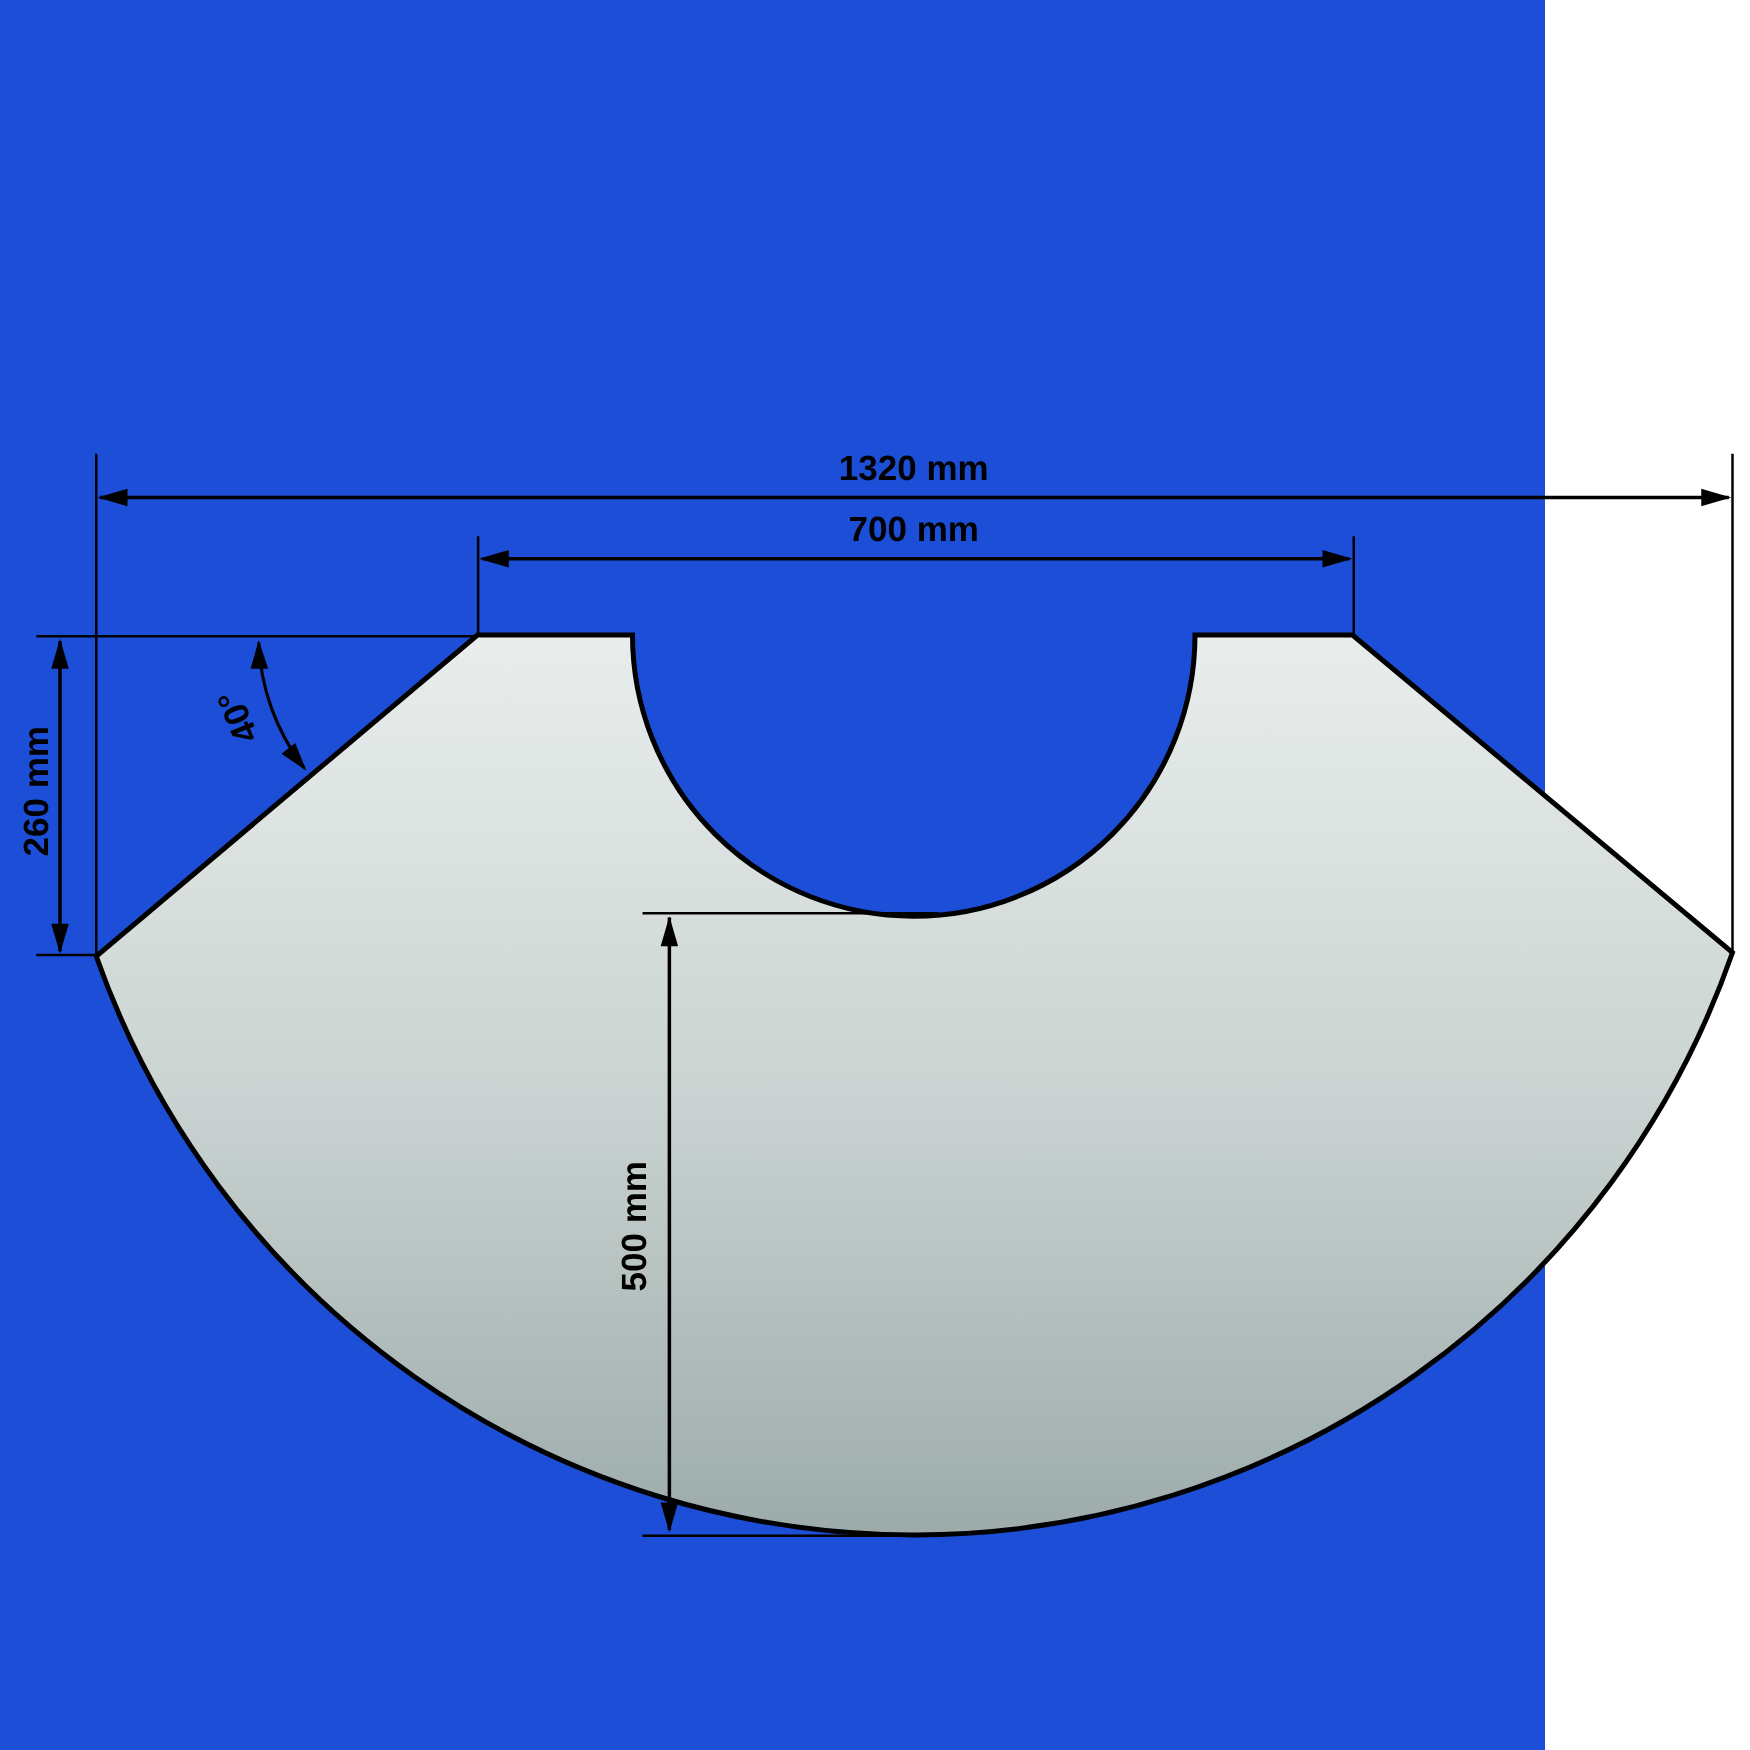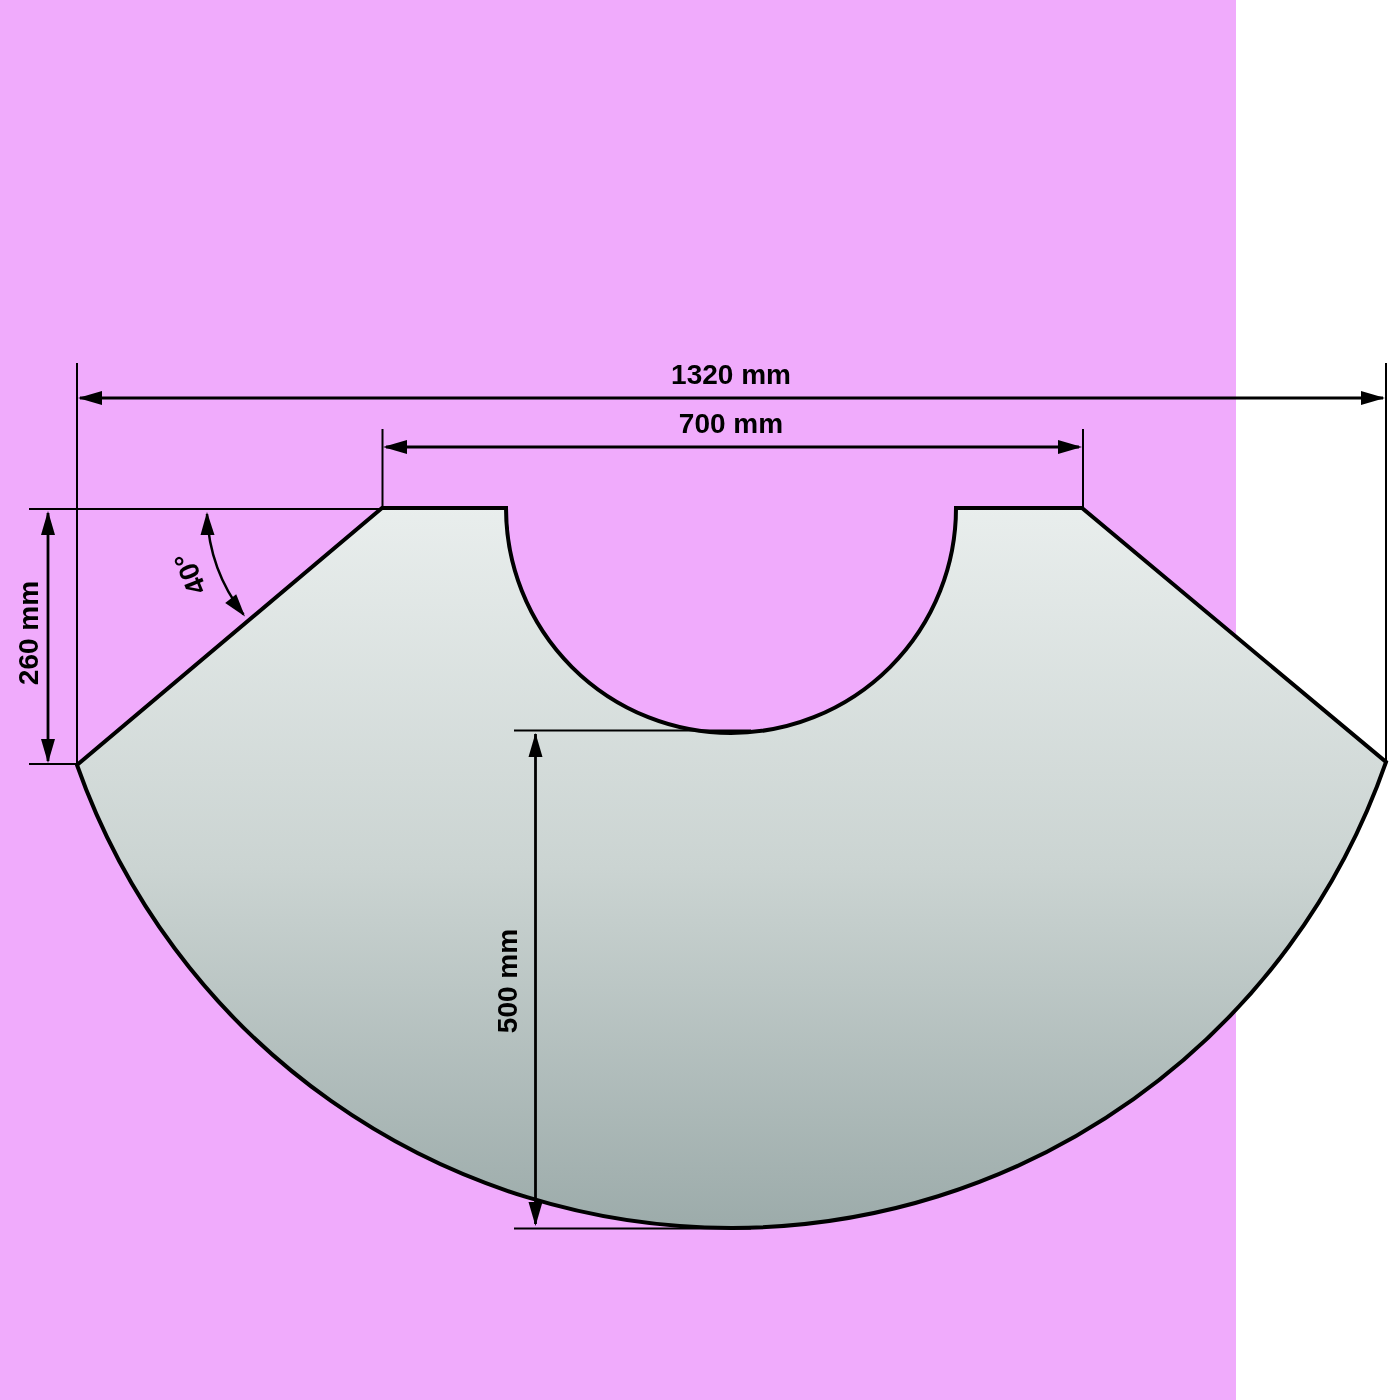--- a/index.html
+++ b/index.html
@@ -8,21 +8,21 @@
     background: #ffffff;
     width: 1400px;
     height: 1400px;
     overflow: hidden;
     font-family: "Liberation Sans", "DejaVu Sans", sans-serif;
   }
   .stage {
     position: relative;
     width: 1236px;
     height: 1400px;
-    background: #f0abfc;
+    background: #1d4ed8;
   }
   svg { display: block; }
   .dim-text {
     font-family: "Liberation Sans", "DejaVu Sans", sans-serif;
     font-weight: bold;
     font-size: 28px;
     fill: #000000;
   }
   .outline { fill: url(#panelFill); stroke: #000000; stroke-width: 4; }
   .thinline { stroke: #000000; stroke-width: 2; fill: none; }

